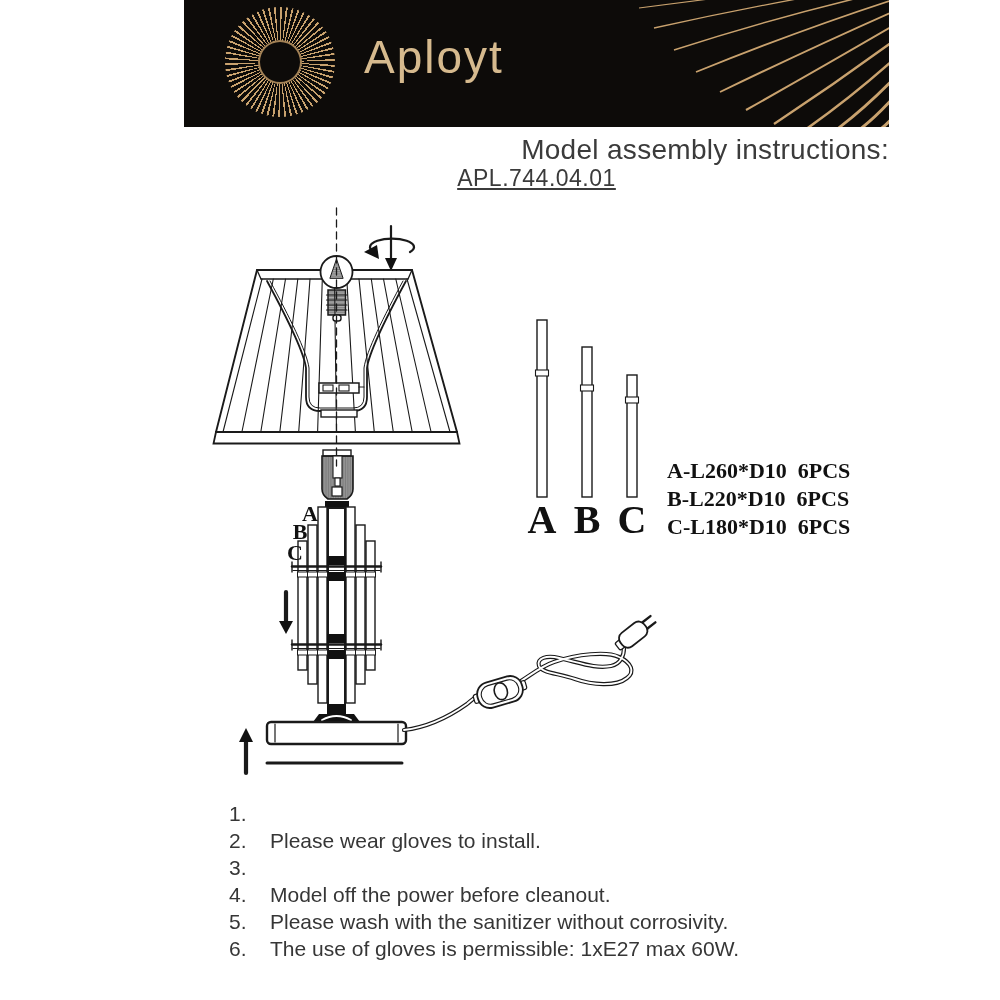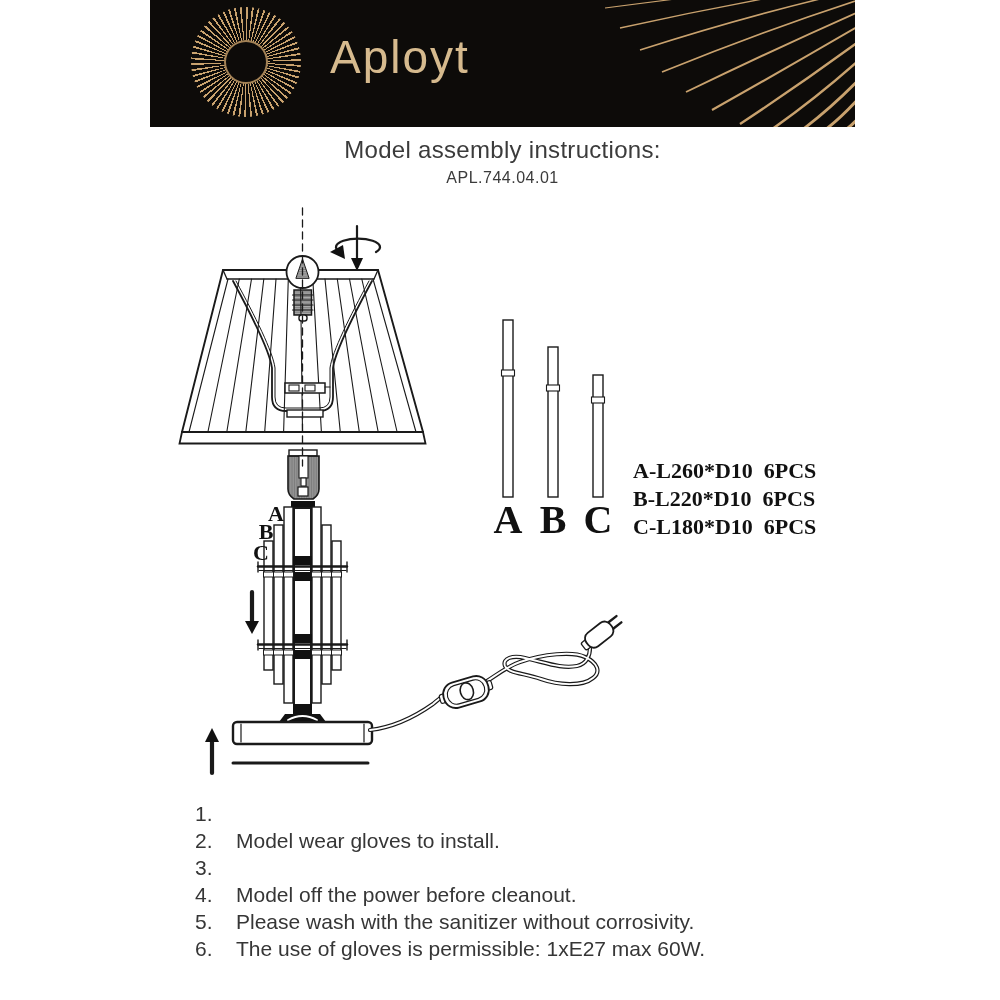--- a/index.html
+++ b/index.html
@@ -1,32 +1,32 @@
 <!DOCTYPE html>
 <html><head>
 <meta charset="utf-8">
 <style>
   html,body{margin:0;padding:0;background:#ffffff;}
   #sheet{position:relative;width:928px;height:1000px;background:#ffffff;overflow:hidden;
-         font-family:"Liberation Sans",sans-serif;}
+         font-family:"Liberation Sans",sans-serif;margin-left:34px;}
 
   
   #header{position:absolute;left:150px;top:0;width:705px;height:127px;background:#0d0b09;overflow:hidden;}
   #sunburst{position:absolute;left:41px;top:7px;width:110px;height:110px;border-radius:50%;
             background:repeating-conic-gradient(#c9a26e 0deg 2deg, rgba(0,0,0,0) 2deg 6.2deg);}
   #sunburst-core{position:absolute;left:74px;top:40px;width:44px;height:44px;border-radius:50%;
             background:#0d0b09;border:2px solid rgba(190,152,100,.85);box-sizing:border-box;}
   #brand{position:absolute;left:180px;top:30px;font-size:46px;letter-spacing:2px;color:#d6ba8e;
          font-weight:normal;}
   #corner-rays{position:absolute;right:0;top:0;}
 
   
   #title-block{position:absolute;left:150px;top:136px;width:705px;text-align:center;color:#3b3b3b;}
-  #title-line1{font-size:24px;line-height:28px;letter-spacing:.3px;}
-  #title-line2{font-size:16px;line-height:28px;letter-spacing:.5px;}
+  #title-line1{font-size:28px;line-height:28px;letter-spacing:.3px;text-align:right;}
+  #title-line2{font-size:23px;line-height:28px;letter-spacing:.5px;text-decoration:underline;}
 
   
   #diagram{position:absolute;left:150px;top:195px;width:705px;height:590px;}
   #diagram text{fill:#111;}
   .serifbold{font-family:"Liberation Serif",serif;font-weight:bold;}
   .spec{font-size:22px;white-space:pre;}
   .part-letter{font-size:40px;}
   .body-letter{font-size:22px;}
 
   
@@ -260,21 +260,21 @@
       <text class="serifbold spec" xml:space="preserve" x="633" y="534" stroke="none">C-L180*D10  6PCS</text>
     </g>
   </svg>
 
   <div id="instructions">
     <div class="instr-row">
       <span class="instr-num">1.</span>
     </div>
     <div class="instr-row">
       <span class="instr-num">2.</span>
-      <span class="instr-text">Model wear gloves to install.</span>
+      <span class="instr-text">Please wear gloves to install.</span>
     </div>
     <div class="instr-row">
       <span class="instr-num">3.</span>
     </div>
     <div class="instr-row">
       <span class="instr-num">4.</span>
       <span class="instr-text">Model off the power before cleanout.</span>
     </div>
     <div class="instr-row">
       <span class="instr-num">5.</span>

